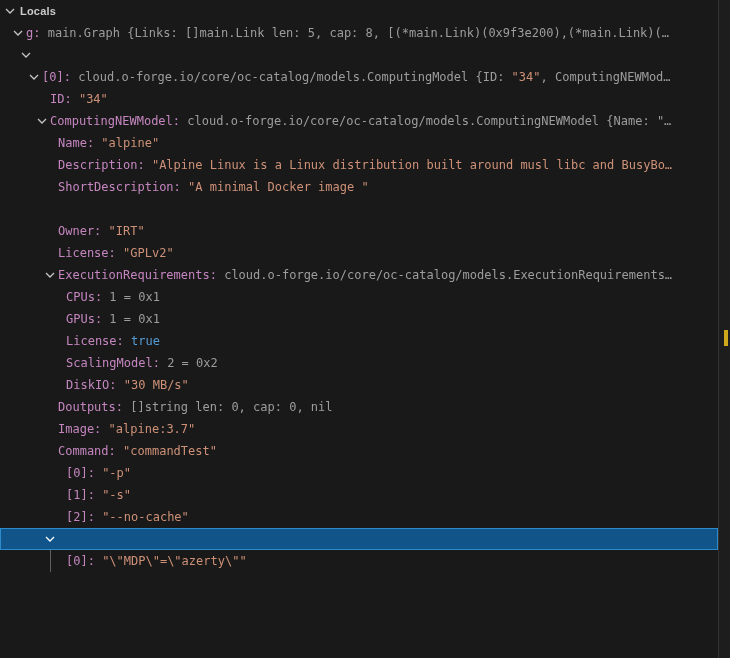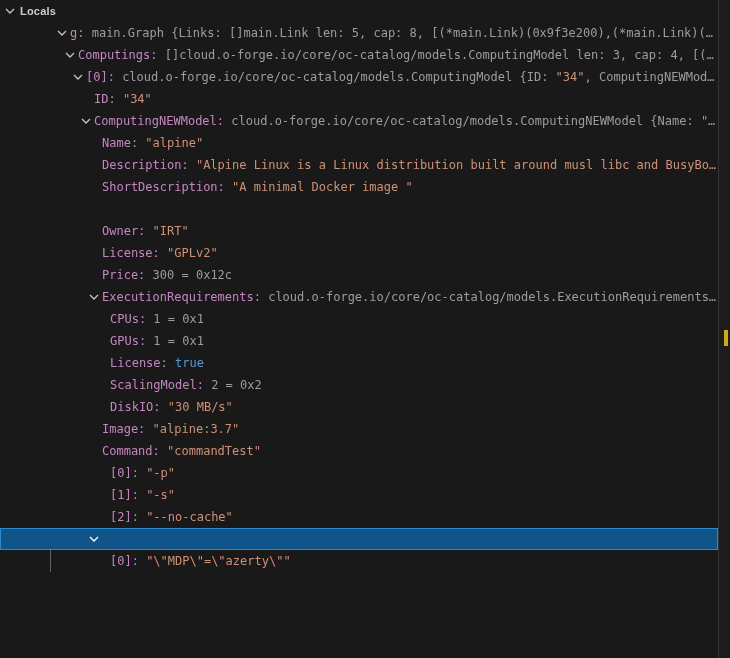--- a/index.html
+++ b/index.html
@@ -13,21 +13,21 @@
   .pane-header{
     height:22px;display:flex;align-items:center;
     font-family:"Liberation Sans","DejaVu Sans",sans-serif;
     font-size:11px;font-weight:700;color:var(--header-fg,#cccccc);
   }
   .pane-header .twistie{margin-left:2px;}
   .pane-header .hdr-label{margin-left:2px;letter-spacing:0.2px;}
   .tree{width:718px;}
   .row{
     position:relative;height:22px;display:flex;align-items:center;
-    white-space:pre;overflow:hidden;cursor:default;padding-left:44px;
+    white-space:pre;overflow:hidden;cursor:default;
   }
   .indent{display:inline-block;height:100%;flex:0 0 auto;}
   .twistie{
     width:16px;height:16px;flex:0 0 auto;display:flex;
     align-items:center;justify-content:center;color:#c5c5c5;
   }
   .twistie svg{display:block;}
   .label{flex:0 1 auto;overflow:hidden;}
   .seg{white-space:pre;}
   .k-name{color:var(--name-color,#C586C0);}
@@ -62,43 +62,43 @@
           </svg>
       </span>
       <span class="hdr-label">Locals</span>
     </div>
     <div class="tree">
         <div class="row"><span class="indent" style="width: 10px;"></span><span class="twistie"><svg width="16" height="16" viewBox="0 0 16 16">
               <path d="M4 6l4 4 4-4" fill="none" stroke="currentColor" stroke-width="1.3"></path>
             </svg></span><span class="label"><span class="seg k-name">g: </span><span class="seg k-plain">main.Graph {Links: []main.Link len: 5, cap: 8, [(*main.Link)(0x9f3e200),(*main.Link)(…</span></span></div>
         <div class="row"><span class="indent" style="width: 18px;"></span><span class="twistie"><svg width="16" height="16" viewBox="0 0 16 16">
               <path d="M4 6l4 4 4-4" fill="none" stroke="currentColor" stroke-width="1.3"></path>
-            </svg></span><span class="label"><span class="seg k-name">Computings: </span><span class="seg k-plain">[]cloud.o-forge.io/core/oc-catalog/models.ComputingModel len: 3, cap: 4, [(…</span></span></div>
+            </svg></span></div>
         <div class="row"><span class="indent" style="width: 26px;"></span><span class="twistie"><svg width="16" height="16" viewBox="0 0 16 16">
               <path d="M4 6l4 4 4-4" fill="none" stroke="currentColor" stroke-width="1.3"></path>
             </svg></span><span class="label"><span class="seg k-name">[0]: </span><span class="seg k-plain">cloud.o-forge.io/core/oc-catalog/models.ComputingModel {ID: </span><span class="seg k-string">"34"</span><span class="seg k-plain">, ComputingNEWMod…</span></span></div>
         <div class="row"><span class="indent" style="width: 34px;"></span><span class="twistie"></span><span class="label"><span class="seg k-name">ID: </span><span class="seg k-string">"34"</span></span></div>
         <div class="row"><span class="indent" style="width: 34px;"></span><span class="twistie"><svg width="16" height="16" viewBox="0 0 16 16">
               <path d="M4 6l4 4 4-4" fill="none" stroke="currentColor" stroke-width="1.3"></path>
             </svg></span><span class="label"><span class="seg k-name">ComputingNEWModel: </span><span class="seg k-plain">cloud.o-forge.io/core/oc-catalog/models.ComputingNEWModel {Name: "…</span></span></div>
         <div class="row"><span class="indent" style="width: 42px;"></span><span class="twistie"></span><span class="label"><span class="seg k-name">Name: </span><span class="seg k-string">"alpine"</span></span></div>
         <div class="row"><span class="indent" style="width: 42px;"></span><span class="twistie"></span><span class="label"><span class="seg k-name">Description: </span><span class="seg k-string">"Alpine Linux is a Linux distribution built around musl libc and BusyBo…</span></span></div>
         <div class="row"><span class="indent" style="width: 42px;"></span><span class="twistie"></span><span class="label"><span class="seg k-name">ShortDescription: </span><span class="seg k-string">"A minimal Docker image "</span></span></div>
         <div class="row"><span class="indent" style="width: 42px;"></span><span class="twistie"></span></div>
         <div class="row"><span class="indent" style="width: 42px;"></span><span class="twistie"></span><span class="label"><span class="seg k-name">Owner: </span><span class="seg k-string">"IRT"</span></span></div>
         <div class="row"><span class="indent" style="width: 42px;"></span><span class="twistie"></span><span class="label"><span class="seg k-name">License: </span><span class="seg k-string">"GPLv2"</span></span></div>
-        <div class="row"><span class="indent" style="width: 42px;"></span><span class="twistie"></span><span class="label"><span class="seg k-name">Price: </span><span class="seg k-plain">300 = 0x12c</span></span></div>
         <div class="row"><span class="indent" style="width: 42px;"></span><span class="twistie"><svg width="16" height="16" viewBox="0 0 16 16">
               <path d="M4 6l4 4 4-4" fill="none" stroke="currentColor" stroke-width="1.3"></path>
             </svg></span><span class="label"><span class="seg k-name">ExecutionRequirements: </span><span class="seg k-plain">cloud.o-forge.io/core/oc-catalog/models.ExecutionRequirements…</span></span></div>
         <div class="row"><span class="indent" style="width: 50px;"></span><span class="twistie"></span><span class="label"><span class="seg k-name">CPUs: </span><span class="seg k-plain">1 = 0x1</span></span></div>
         <div class="row"><span class="indent" style="width: 50px;"></span><span class="twistie"></span><span class="label"><span class="seg k-name">GPUs: </span><span class="seg k-plain">1 = 0x1</span></span></div>
         <div class="row"><span class="indent" style="width: 50px;"></span><span class="twistie"></span><span class="label"><span class="seg k-name">License: </span><span class="seg k-bool">true</span></span></div>
         <div class="row"><span class="indent" style="width: 50px;"></span><span class="twistie"></span><span class="label"><span class="seg k-name">ScalingModel: </span><span class="seg k-plain">2 = 0x2</span></span></div>
         <div class="row"><span class="indent" style="width: 50px;"></span><span class="twistie"></span><span class="label"><span class="seg k-name">DiskIO: </span><span class="seg k-string">"30 MB/s"</span></span></div>
+        <div class="row"><span class="indent" style="width: 42px;"></span><span class="twistie"></span><span class="label"><span class="seg k-name">Doutputs: </span><span class="seg k-plain">[]string len: 0, cap: 0, nil</span></span></div>
         <div class="row"><span class="indent" style="width: 42px;"></span><span class="twistie"></span><span class="label"><span class="seg k-name">Image: </span><span class="seg k-string">"alpine:3.7"</span></span></div>
         <div class="row"><span class="indent" style="width: 42px;"></span><span class="twistie"></span><span class="label"><span class="seg k-name">Command: </span><span class="seg k-string">"commandTest"</span></span></div>
         <div class="row"><span class="indent" style="width: 50px;"></span><span class="twistie"></span><span class="label"><span class="seg k-name">[0]: </span><span class="seg k-string">"-p"</span></span></div>
         <div class="row"><span class="indent" style="width: 50px;"></span><span class="twistie"></span><span class="label"><span class="seg k-name">[1]: </span><span class="seg k-string">"-s"</span></span></div>
         <div class="row"><span class="indent" style="width: 50px;"></span><span class="twistie"></span><span class="label"><span class="seg k-name">[2]: </span><span class="seg k-string">"--no-cache"</span></span></div>
         <div class="row selected"><span class="indent" style="width: 42px;"></span><span class="twistie"><svg width="16" height="16" viewBox="0 0 16 16">
               <path d="M4 6l4 4 4-4" fill="none" stroke="currentColor" stroke-width="1.3"></path>
             </svg></span></div>
         <div class="row"><span class="indent-guide" style="left: 50px;"></span><span class="indent" style="width: 50px;"></span><span class="twistie"></span><span class="label"><span class="seg k-name">[0]: </span><span class="seg k-string">"\"MDP\"=\"azerty\""</span></span></div>
       </div>

